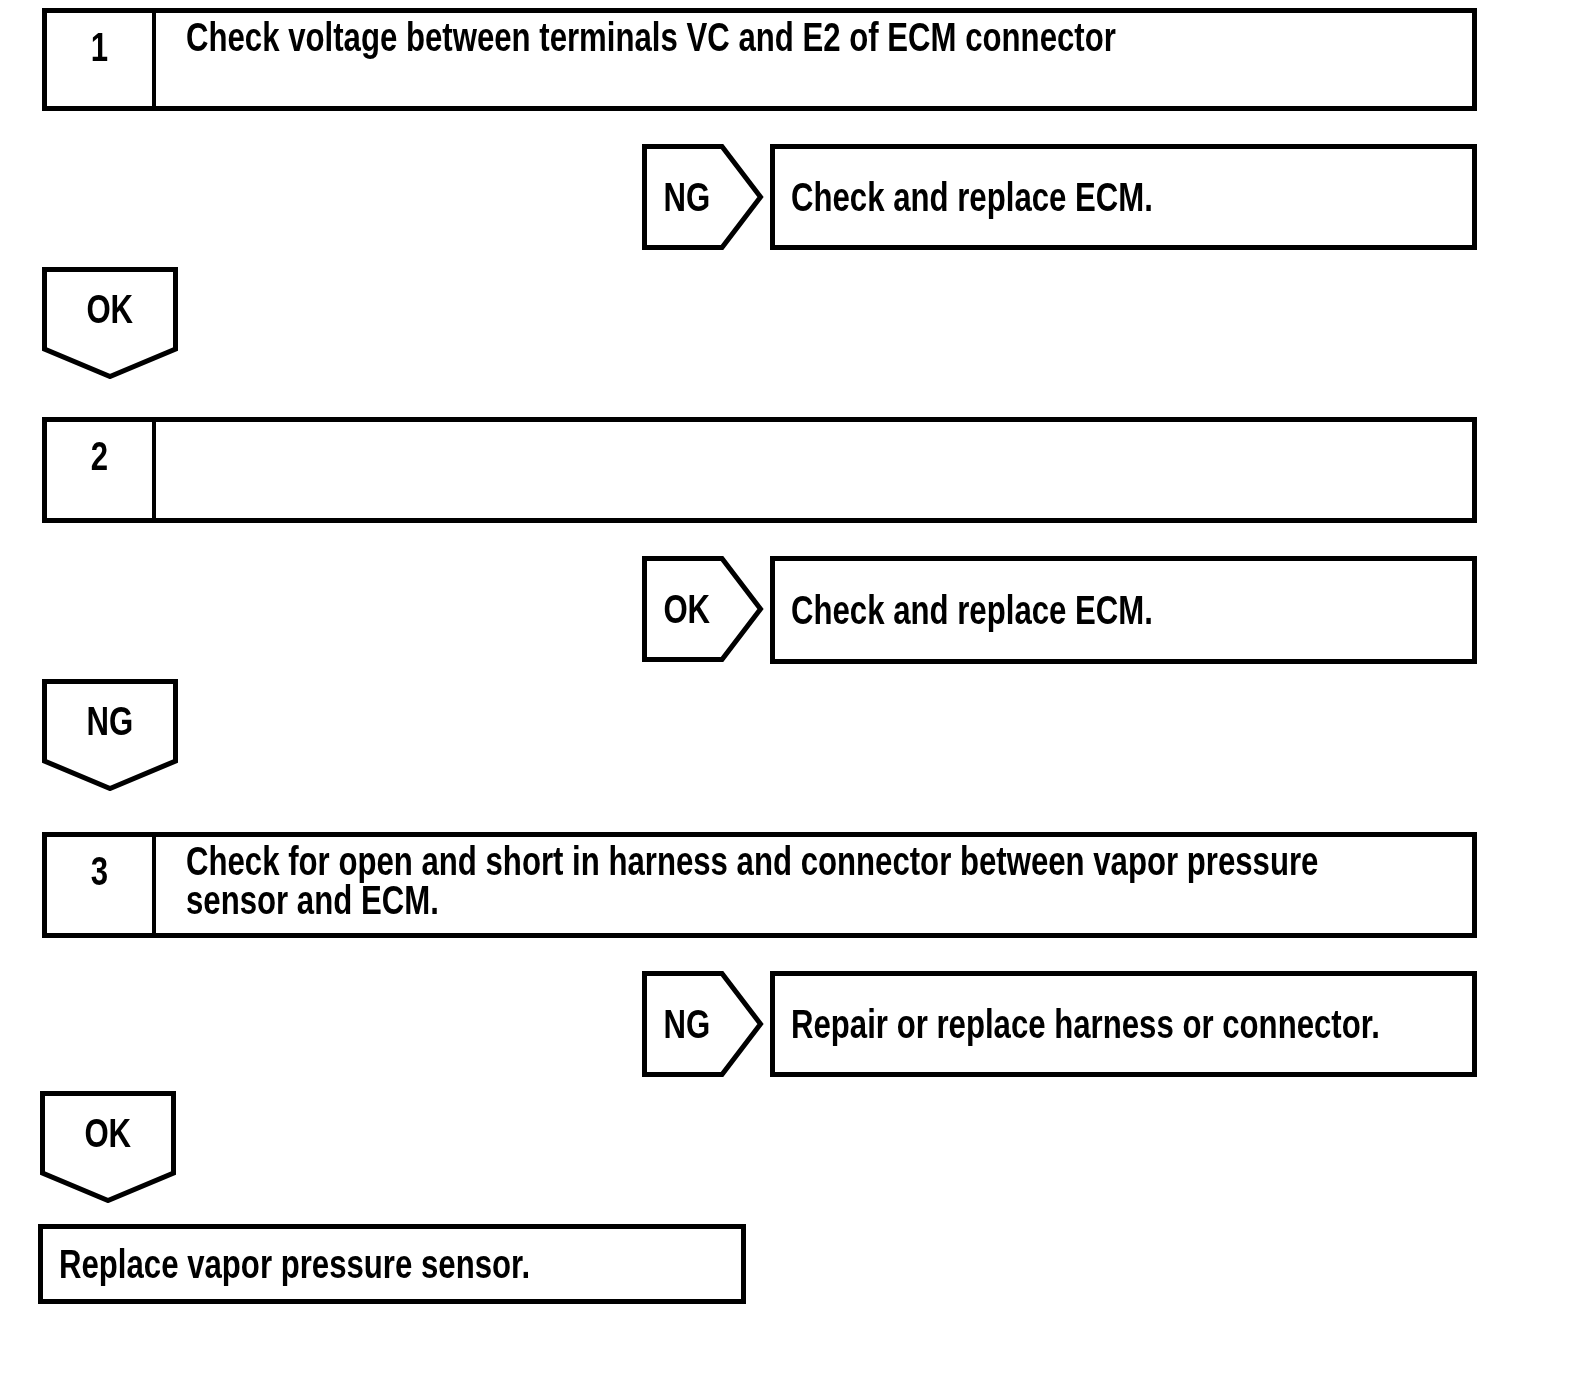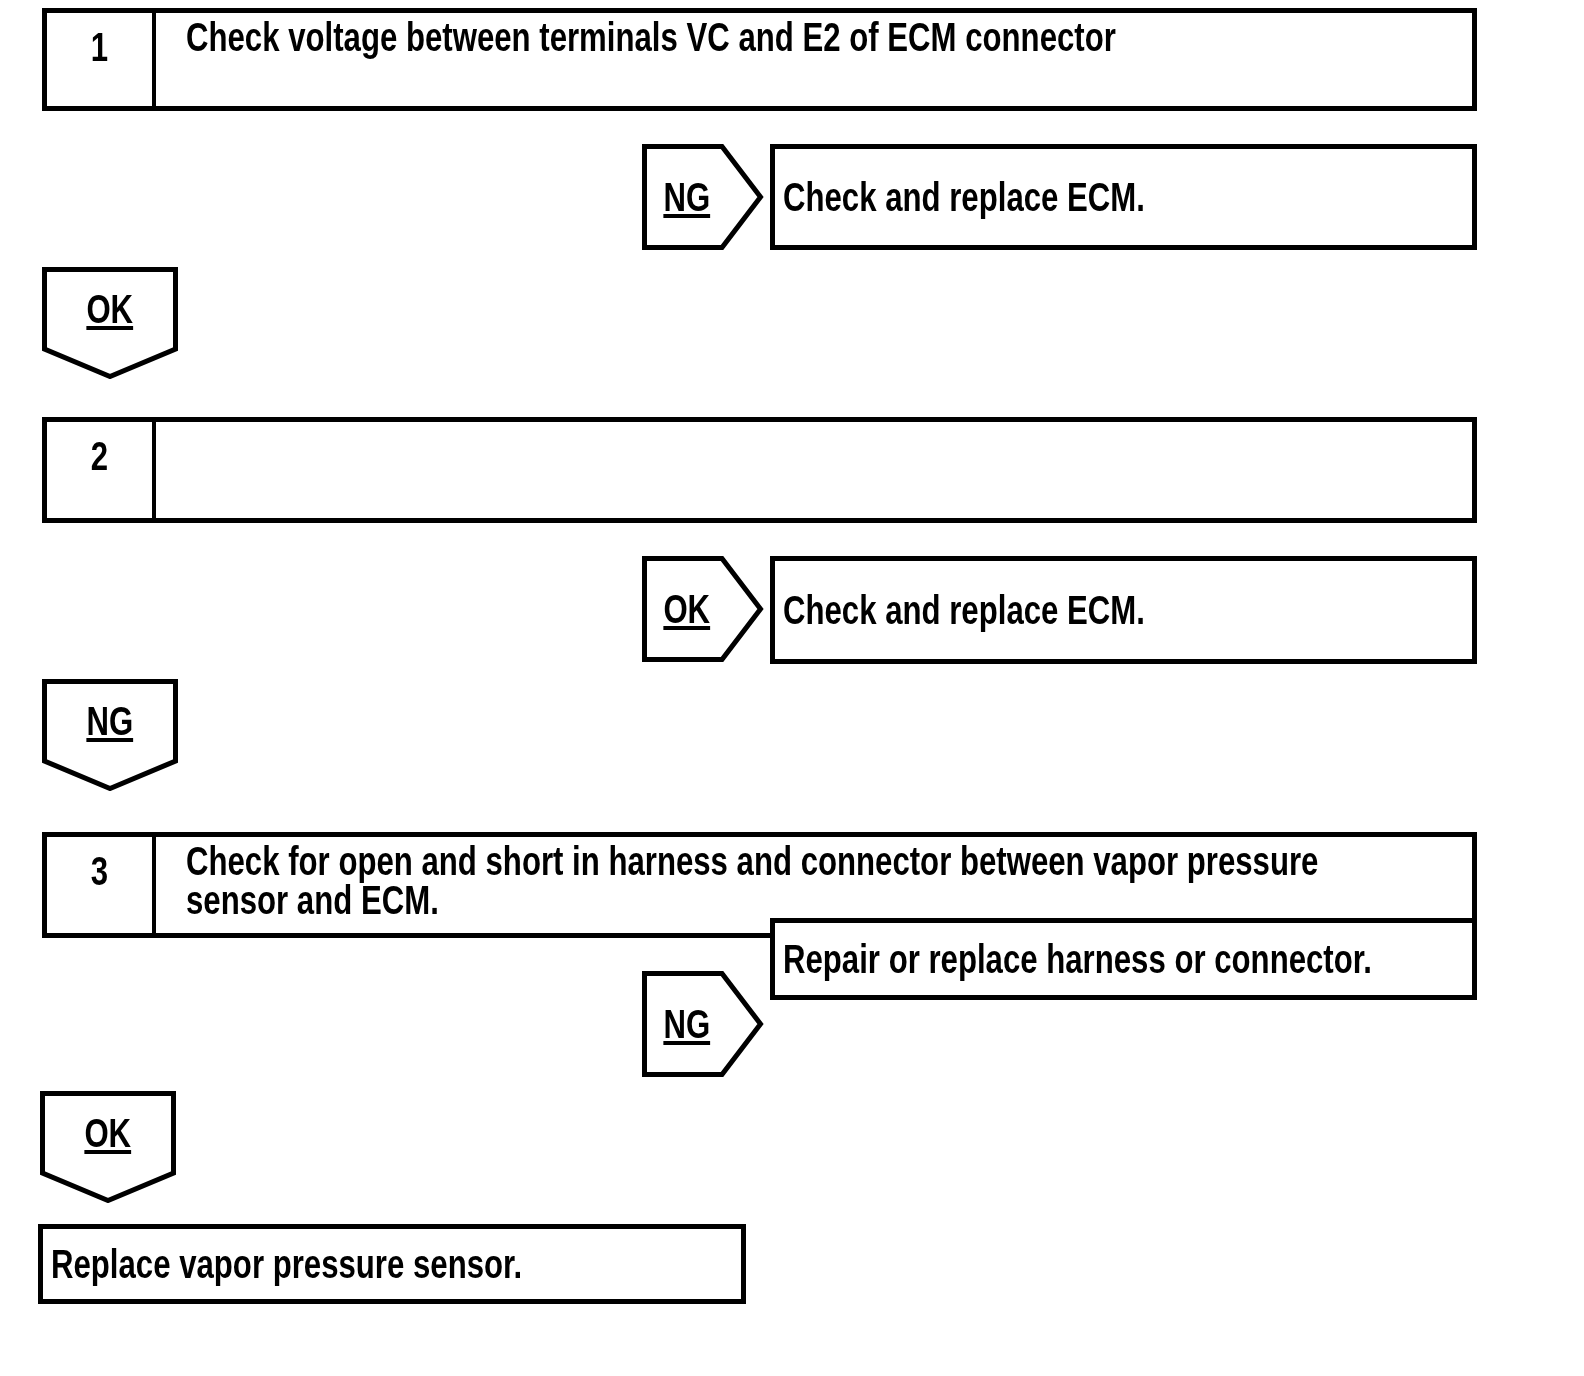--- a/index.html
+++ b/index.html
@@ -59,40 +59,39 @@
   }
 
   
   .rbox {
     position: absolute;
     background: #ffffff;
     border: 5px solid #000000;
     box-sizing: border-box;
     display: flex;
     align-items: center;
-    padding-left: 8px;
+    padding-left: 16px;
   }
   .rbox .rtext {
     display: inline-block;
     font-size: 41px;
     line-height: 1;
     white-space: nowrap;
     transform: scaleX(0.76);
     transform-origin: 0 50%;
   }
 
   
   .pent { position: absolute; }
   .pent svg { display: block; }
   .plabel {
     position: absolute;
     display: flex;
     align-items: center;
     justify-content: center;
-    text-decoration: underline;
   }
   .plabel span {
     display: inline-block;
     font-size: 41px;
     line-height: 1;
     transform: scaleX(0.76);
     transform-origin: 50% 50%;
   }
   .pent-right .plabel { left: 0; top: 0; width: 90px; height: 106px; }
   .pent-down  .plabel { left: 0; top: 0; width: 136px; height: 84px; }
@@ -172,21 +171,21 @@
 
   <div class="pent pent-right" style="left:642px;top:971px">
     <svg width="122" height="106" viewBox="0 0 122 106">
       <polygon points="2.5,2.5 80,2.5 118.5,53 80,103.5 2.5,103.5" fill="#ffffff" stroke="#000000" stroke-width="5"></polygon>
     </svg>
     <div class="plabel">
       <span>NG</span>
     </div>
   </div>
 
-  <div class="rbox" style="left:770px;top:918px;width:707px;height:82px">
+  <div class="rbox" style="left:770px;top:971px;width:707px;height:106px">
     <span class="rtext">Repair or replace harness or connector.</span>
   </div>
 
   <div class="pent pent-down" style="left:40px;top:1091px">
     <svg width="136" height="112" viewBox="0 0 136 112">
       <polygon points="2.5,2.5 133.5,2.5 133.5,82 68,109.5 2.5,82" fill="#ffffff" stroke="#000000" stroke-width="5"></polygon>
     </svg>
     <div class="plabel">
       <span>OK</span>
     </div>

